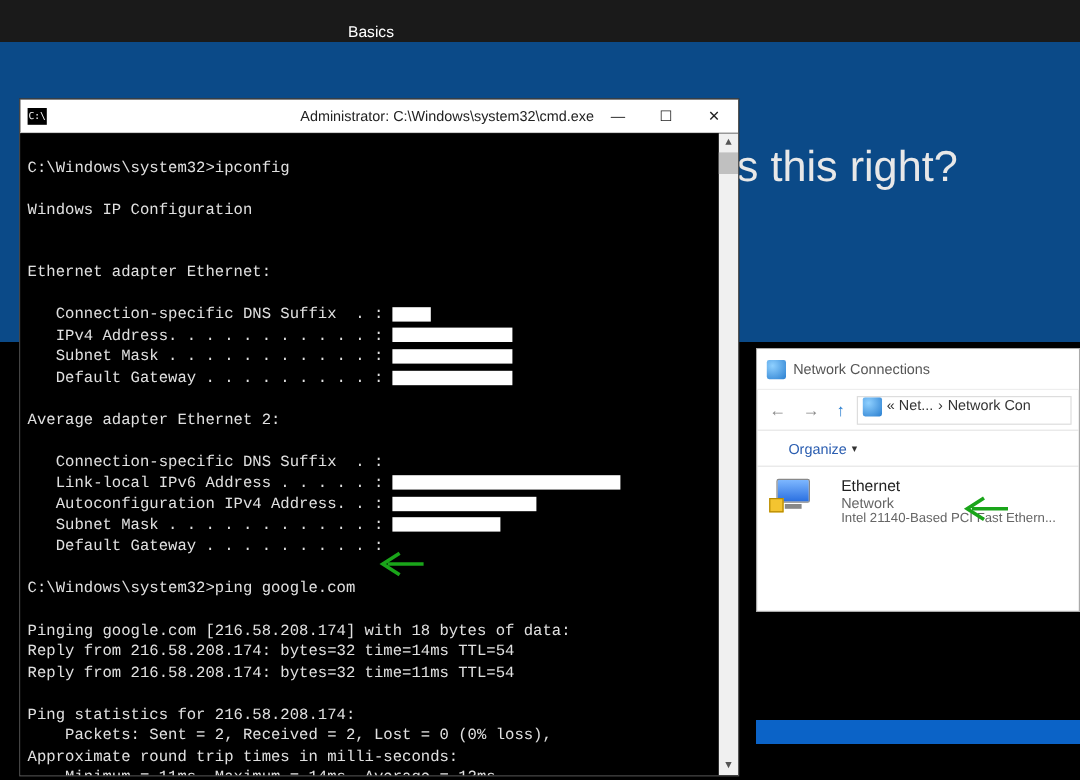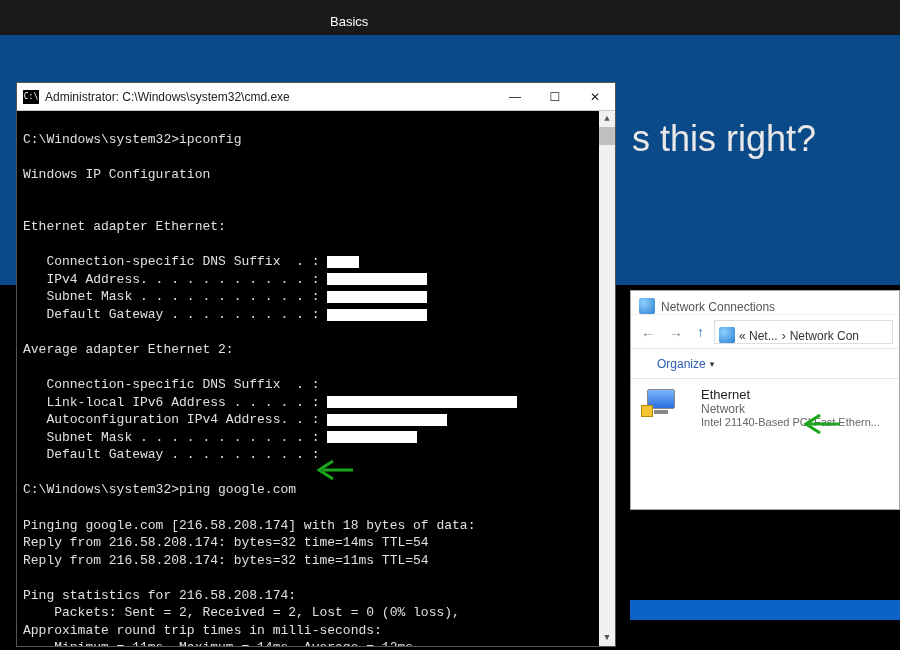--- a/index.html
+++ b/index.html
@@ -7,44 +7,43 @@
     width: 900px; height: 650px;
     background: #000;
     font-family: "Segoe UI", Tahoma, sans-serif;
     overflow: hidden;
     position: relative;
   }
   .top-bar {
     height: 44px;
     background: #1a1a1a;
     display: flex;
-    align-items: center;
+    align-items: flex-end;
     color: #ccc;
     font-size: 13px;
-    padding-left: 40px;
   }
   .tab {
     padding: 8px 50px;
     border-bottom: 2px solid #9a6dd7;
     color: #fff;
   }
   .tab-spacer { width: 240px; }
   .blue-backdrop {
     position: absolute;
     top: 35px; left: 0; right: 0; height: 250px;
     background: #0b4a88;
   }
   .blue-backdrop-lower {
     position: absolute;
     top: 600px; left: 630px; width: 270px; height: 20px;
     background: #0b63c7;
   }
   .setup-text {
     position: absolute;
-    top: 118px; left: 632px;
+    top: 118px; left: 614px;
     color: #e8e8e8;
     font-size: 36px;
     font-weight: 300;
   }
   
   .cmd-window {
     position: absolute;
     top: 82px; left: 16px;
     width: 600px; height: 565px;
     background: #000;
@@ -60,21 +59,21 @@
     font-size: 12px;
     color: #222;
   }
   .cmd-icon {
     width: 16px; height: 14px;
     background: #000;
     margin: 0 6px;
     display: flex; align-items: center; justify-content: center;
     color: #fff; font-size: 8px; font-family: monospace;
   }
-  .cmd-title { flex: 1; }
+  .cmd-title { flex: 1; text-align: right; }
   .cmd-controls { display: flex; }
   .cmd-btn {
     width: 40px; height: 28px;
     display: flex; align-items: center; justify-content: center;
     font-size: 12px;
     cursor: pointer;
   }
   .cmd-body {
     flex: 1;
     background: #000;
@@ -119,39 +118,39 @@
     position: absolute;
     top: 290px; left: 630px;
     width: 270px; height: 220px;
     background: #fff;
     border: 1px solid #aaa;
     display: flex; flex-direction: column;
     font-size: 12px;
     color: #333;
   }
   .net-titlebar {
-    height: 24px;
+    height: 34px;
     background: #fff;
-    display: flex; align-items: flex-end;
+    display: flex; align-items: center;
     padding: 0 8px;
     border-bottom: 1px solid #eee;
     color: #555;
   }
   .net-navbar {
     height: 34px;
     display: flex; align-items: center;
     padding: 0 6px;
     gap: 6px;
     border-bottom: 1px solid #e5e5e5;
   }
   .nav-arrow {
     color: #888; font-size: 14px; padding: 2px 4px;
   }
   .breadcrumb {
-    flex: 1; display: flex; align-items: flex-end; gap: 4px;
+    flex: 1; display: flex; align-items: flex-start; gap: 4px;
     font-size: 12px; color: #333;
     border: 1px solid #ddd; height: 24px; padding: 0 4px;
     overflow: hidden; white-space: nowrap;
   }
   .net-toolbar {
     height: 30px;
     display: flex; align-items: center;
     padding: 0 26px;
     border-bottom: 1px solid #e5e5e5;
     color: #2a5db0;

